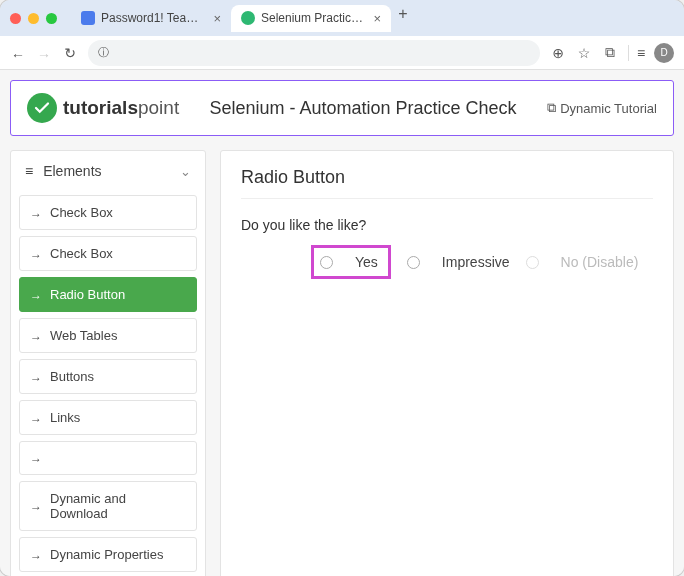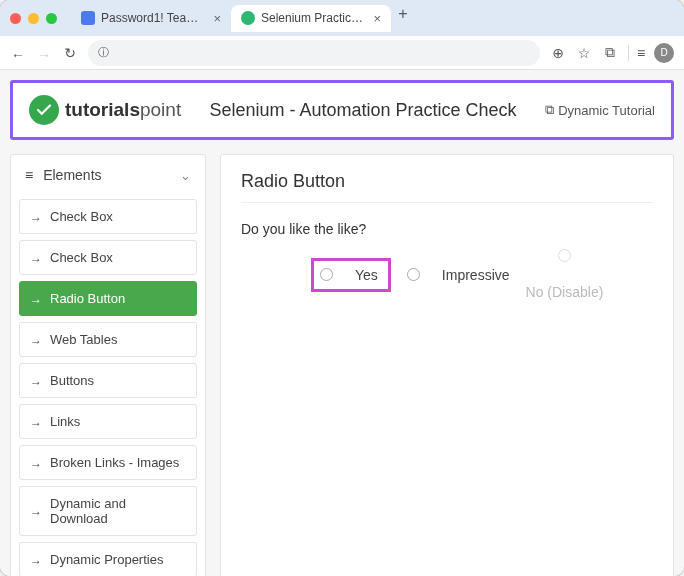--- a/index.html
+++ b/index.html
@@ -22,21 +22,21 @@
 .newtab { width: 24px; text-align: center; color: #555; font-size: 16px; }
 
 .toolbar { height: 34px; background: #fff; display: flex; align-items: center; padding: 0 10px; gap: 10px; border-bottom: 1px solid #e0e0e0; }
 .tb-icon { width: 16px; color: #555; text-align: center; font-size: 14px; }
 .url-bar { flex: 1; display: flex; align-items: center; gap: 6px; background: #f1f3f4; border-radius: 14px; height: 26px; padding: 0 10px; font-size: 12.5px; color: #555; }
 .url-text { overflow: hidden; white-space: nowrap; }
 .tb-right { display: flex; align-items: center; gap: 10px; }
 .avatar { width: 20px; height: 20px; border-radius: 50%; background: #888; color: #fff; font-size: 10px; display: flex; align-items: center; justify-content: center; }
 
 .page { background: #f6f6f6; height: calc(576px - 70px); overflow: auto; }
-.page-header { background: #fff; margin: 10px 10px 0 10px; border: 3px solid #8b5cf6; border-radius: 3px; padding: 12px 16px; display: flex; align-items: center; justify-content: space-between; }
+.page-header { background: #fff; margin: 10px 10px 0 10px; border: 1px solid #8b5cf6; border-radius: 3px; padding: 12px 16px; display: flex; align-items: center; justify-content: space-between; }
 .logo-wrap { display: flex; align-items: center; gap: 6px; }
 .logo-mark { width: 30px; height: 30px; border-radius: 50%; background: #35a84e; display: flex; align-items: center; justify-content: center; color: #fff; font-weight: bold; font-size: 18px; }
 .logo-text { font-size: 19px; color: #555; }
 .logo-text b { color: #333; font-weight: 600; }
 .page-title { font-size: 18px; color: #333; font-weight: 400; }
 .tutorial-link { font-size: 13px; color: #555; display: flex; align-items: center; gap: 4px; }
 
 .content { display: flex; gap: 14px; padding: 14px 10px; }
 .sidebar { width: 196px; background: #fff; border: 1px solid #e3e3e3; border-radius: 3px; }
 .side-section { border-bottom: 1px solid #e6e6e6; }
@@ -47,21 +47,21 @@
 .side-item { display: flex; align-items: center; gap: 8px; padding: 9px 10px; font-size: 13px; color: #444; border: 1px solid #e3e3e3; border-radius: 3px; margin-bottom: 6px; cursor: pointer; background: #fff; }
 .side-item.active { background: #49a84c; color: #fff; border-color: #49a84c; }
 .arrow { font-size: 12px; }
 
 .main { flex: 1; background: #fff; border: 1px solid #e3e3e3; border-radius: 3px; padding: 16px 20px; }
 .main h2 { font-size: 18px; font-weight: 500; color: #333; padding-bottom: 10px; border-bottom: 1px solid #eee; }
 .question { font-size: 14px; color: #333; margin: 18px 0 12px 0; }
 .radios { display: flex; gap: 16px; align-items: center; padding-left: 70px; }
 .radio-opt { display: flex; align-items: center; gap: 22px; font-size: 14px; color: #444; }
 .radio-circle { width: 13px; height: 13px; border: 1.5px solid #aaa; border-radius: 50%; }
-.radio-opt.disabled { color: #bbb; flex-direction: column; }
+.radio-opt.disabled { color: #bbb; }
 .radio-opt.disabled .radio-circle { border-color: #ddd; }
 .highlight-box { border: 3px solid #d048cf; padding: 6px 10px 6px 6px; display: flex; align-items: center; gap: 5px; }
 </style>
 </head>
 <body>
 
 <div class="browser-titlebar">
   <div class="traffic-lights">
     <div class="traffic-light tl-red"></div>
     <div class="traffic-light tl-yellow"></div>
@@ -147,21 +147,20 @@
           <div class="side-item">
               <span class="arrow">→</span>
               <span>Buttons</span>
             </div>
           <div class="side-item">
               <span class="arrow">→</span>
               <span>Links</span>
             </div>
           <div class="side-item">
               <span class="arrow">→</span>
-              <span>Broken Links - Images</span>
             </div>
           <div class="side-item">
               <span class="arrow">→</span>
               <span>Dynamic and Download</span>
             </div>
           <div class="side-item">
               <span class="arrow">→</span>
               <span>Dynamic Properties</span>
             </div>
         </div>

